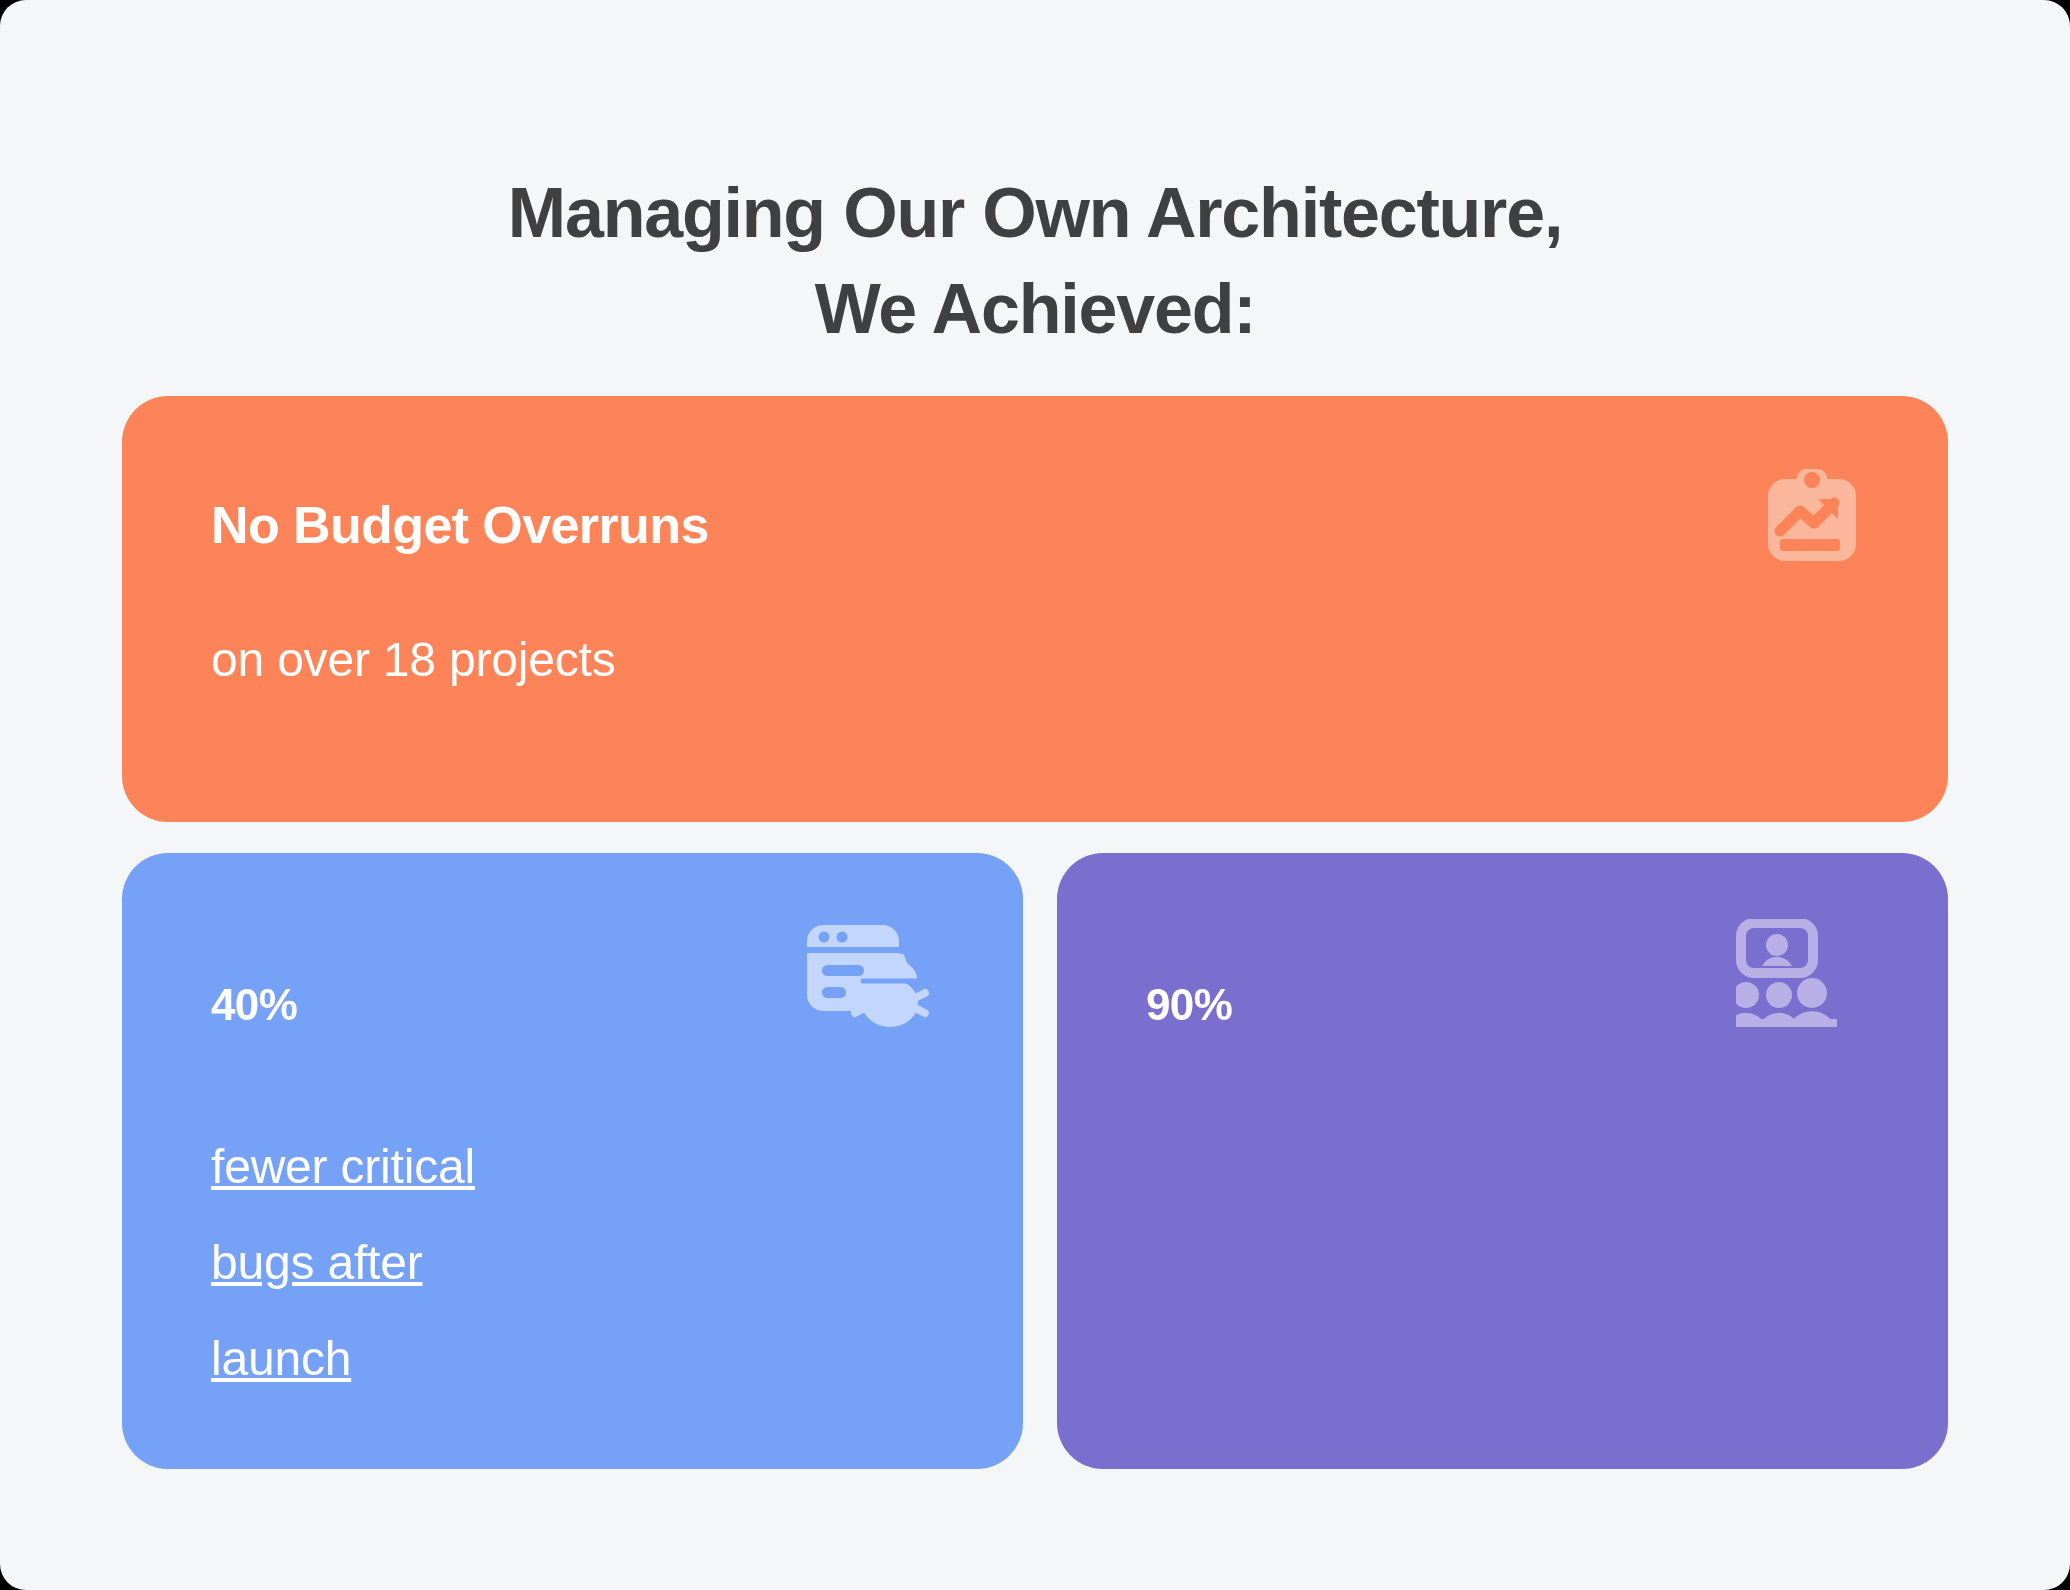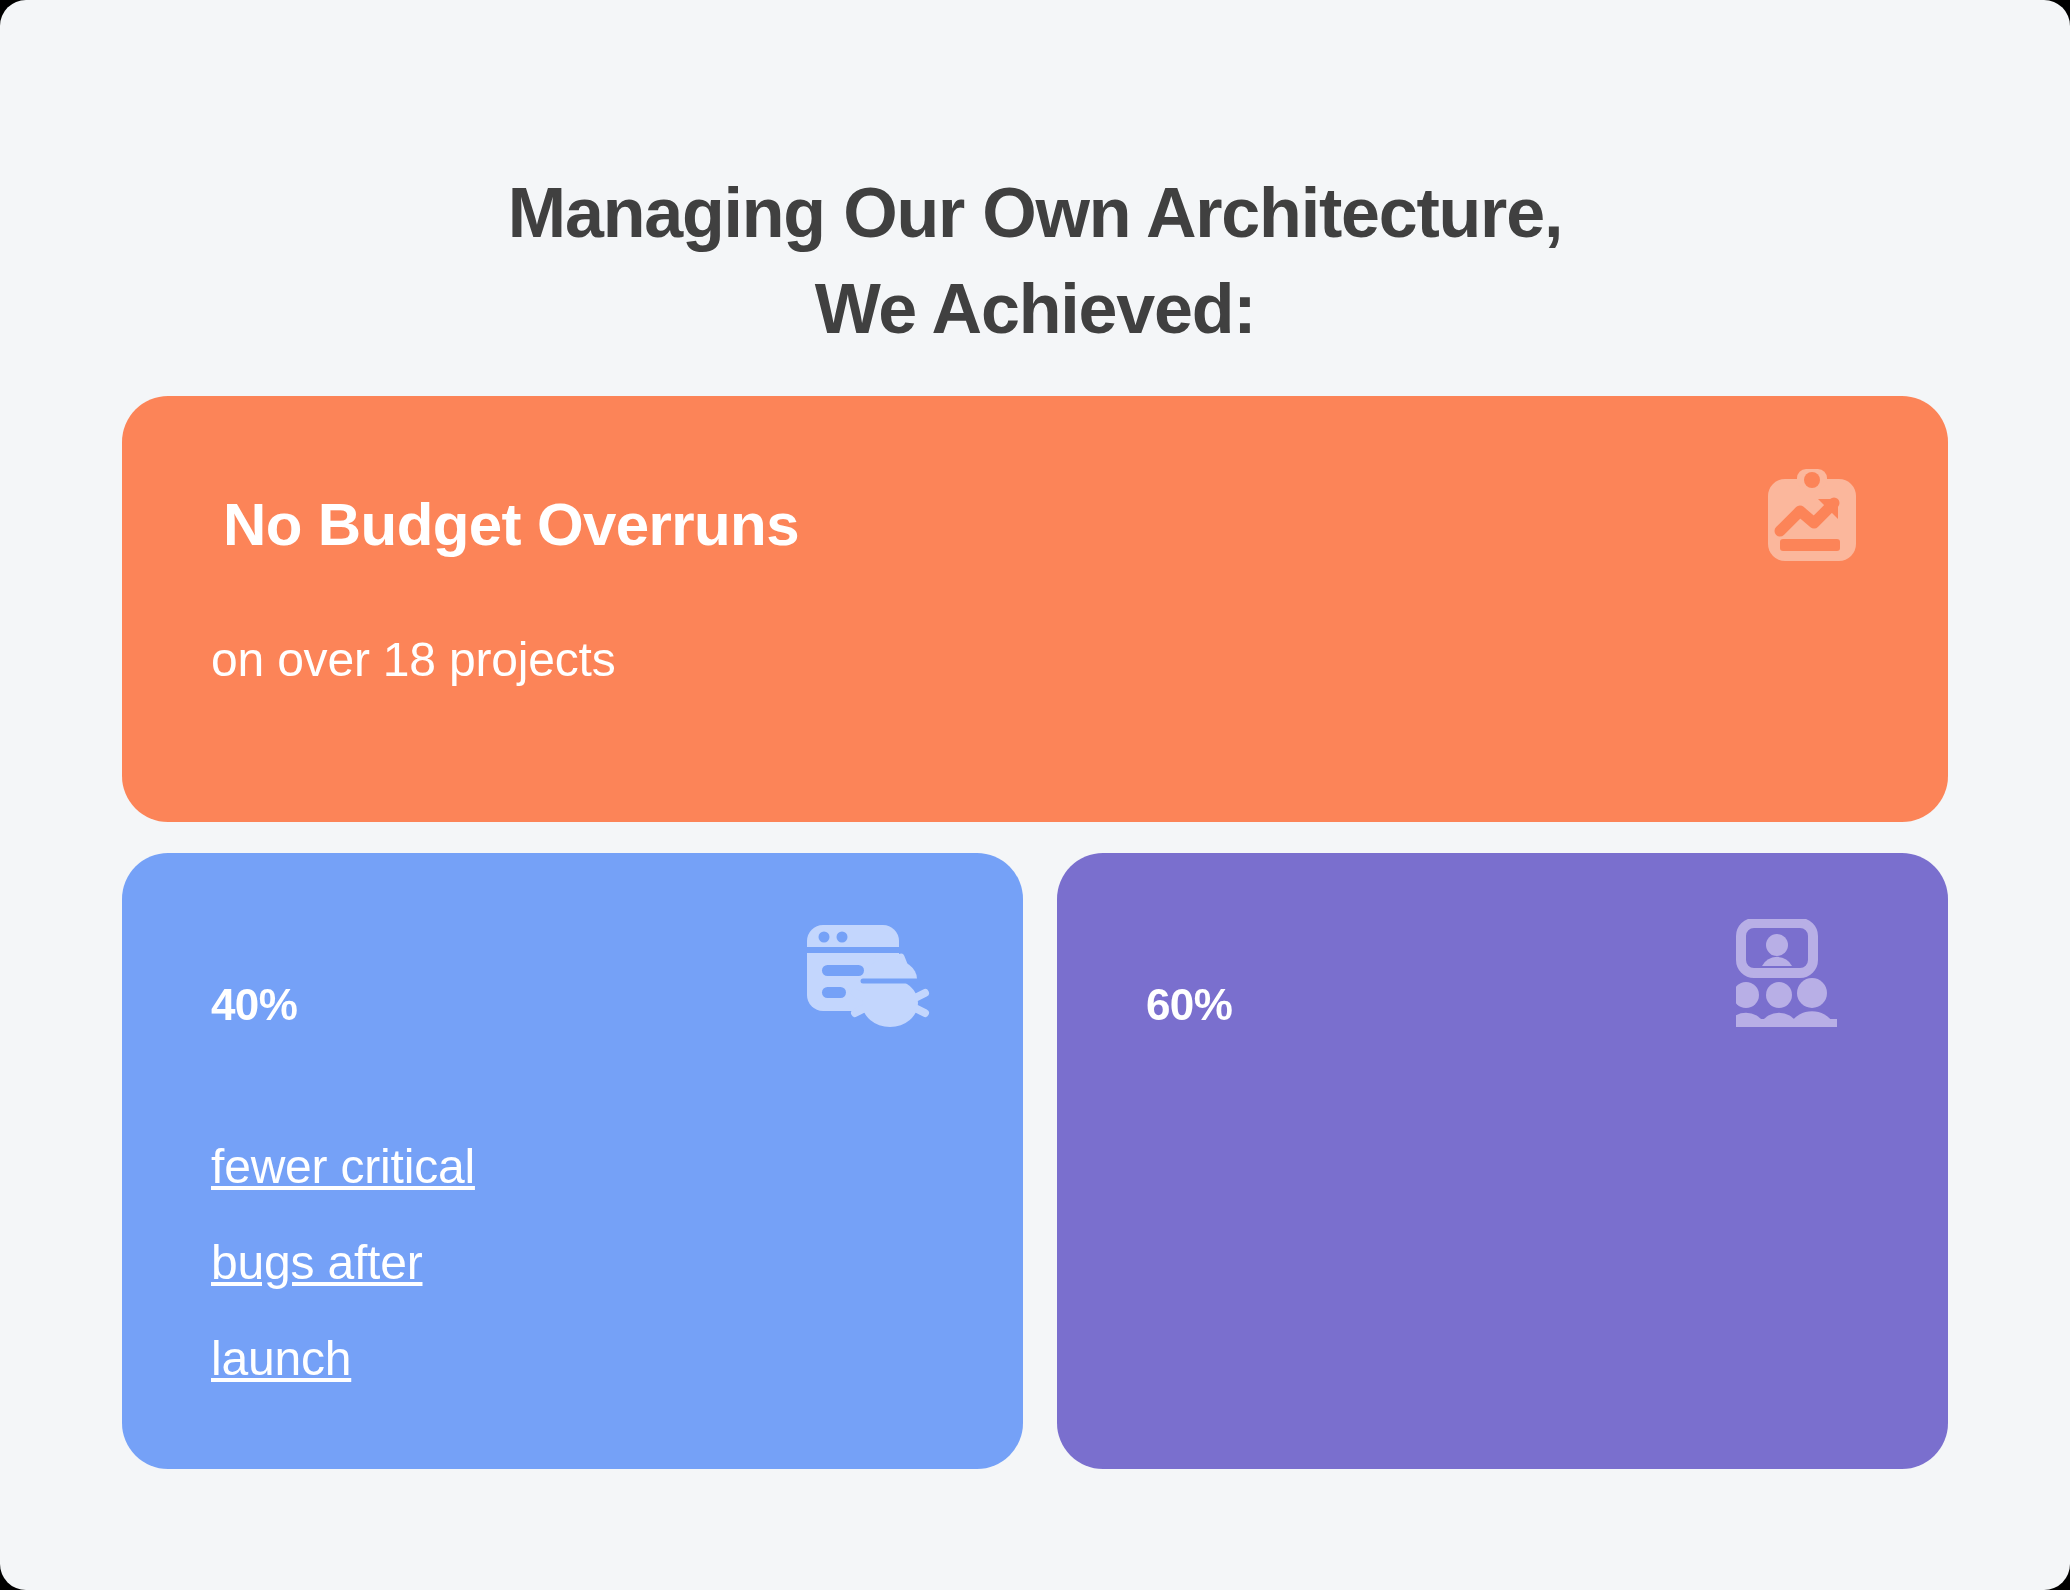--- a/index.html
+++ b/index.html
@@ -78,23 +78,22 @@
     color: #FFFFFF;
     font-family: "Liberation Sans", sans-serif;
     font-weight: 700;
     letter-spacing: -0.6px;
     white-space: nowrap;
   }
 
   .card-orange .card-heading {
     left: 211px;
     top: 490px;
-    font-size: 60px;
+    font-size: 52px;
     line-height: 70px;
-    margin-left: 12px;
   }
 
   .card-blue .card-heading,
   .card-purple .card-heading {
     left: 89px;
     top: 122px;
     font-size: 44px;
     line-height: 60px;
   }
 
@@ -211,21 +210,21 @@
       <path d="M58 58 A27 20 0 0 1 112 58 Z" fill="#C3D6FD"></path>
 
       <ellipse cx="85" cy="82" rx="28" ry="24" fill="#C3D6FD"></ellipse>
 
       <path d="M58 60 L112 60" stroke="#75A1F7" stroke-width="5" stroke-linecap="round"></path>
     </svg>
   </div>
 
   <div class="card card-purple">
 
-    <div class="card-heading">60%</div>
+    <div class="card-heading">90%</div>
 
 
     <svg class="card-icon" viewBox="0 0 130 116" fill="none" aria-hidden="true">
 
       <rect x="5" y="4" width="72" height="50" rx="13" stroke="#B8AFE6" stroke-width="10" fill="none"></rect>
 
       <circle cx="41" cy="26" r="11" fill="#B8AFE6"></circle>
 
       <path d="M26 47 A16 14 0 0 1 56 47 Z" fill="#B8AFE6"></path>
 

